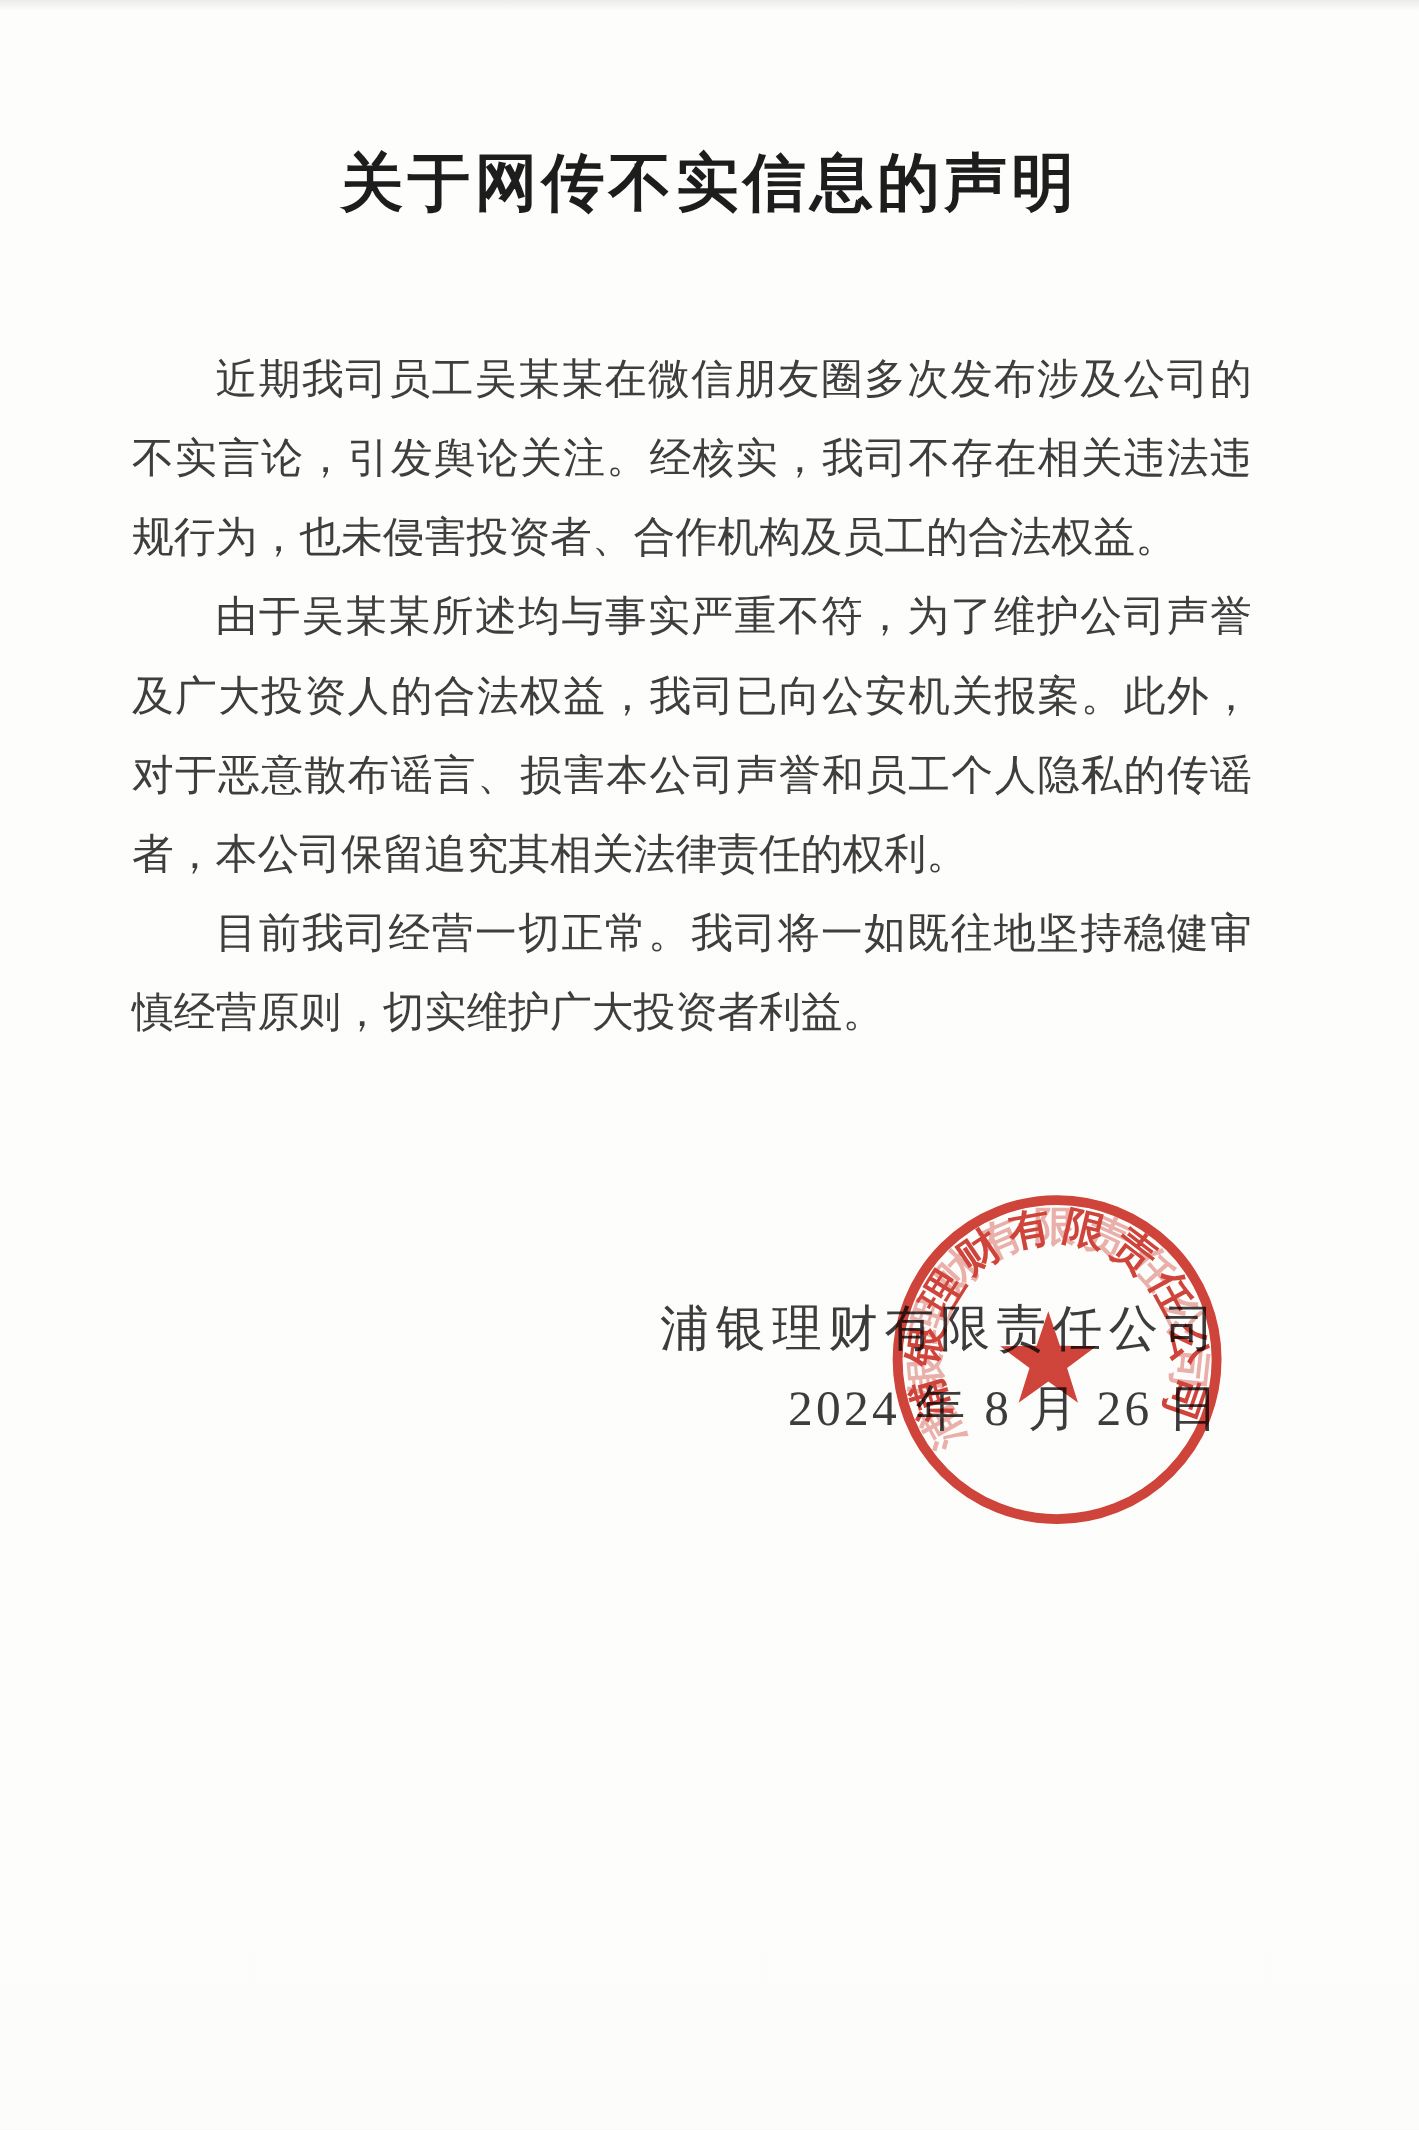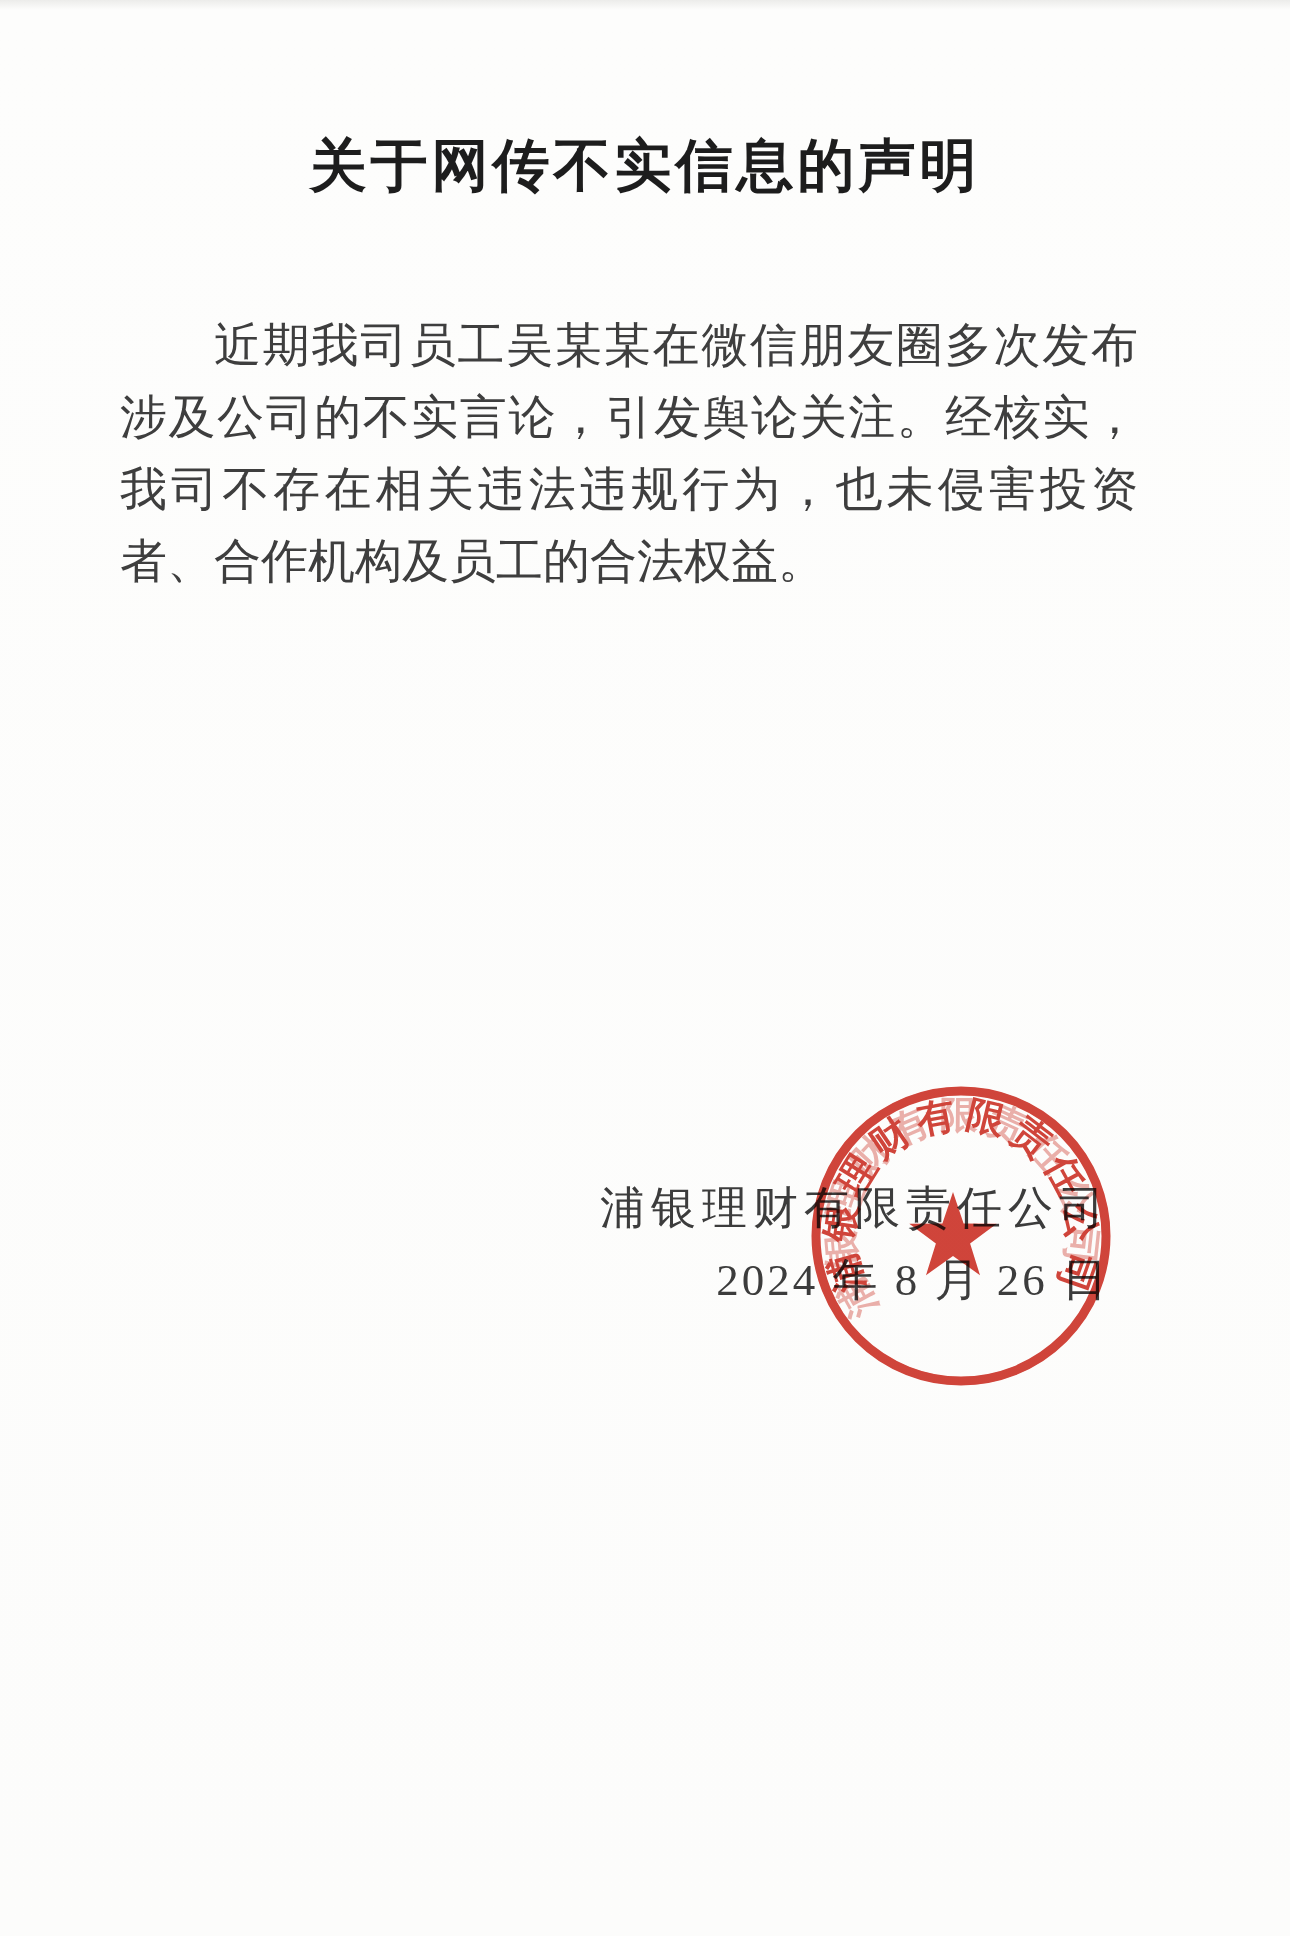--- a/index.html
+++ b/index.html
@@ -22,21 +22,21 @@
     margin-bottom: 104px;
     text-align: center;
     font-family: "Liberation Sans", "DejaVu Sans", sans-serif;
     font-size: 57px;
     font-weight: 700;
     letter-spacing: 4px;
     color: #1d1d1d;
   }
   .doc-body {
     margin: 0 152px 0 120px;
-    font-size: 47px;
+    font-size: 38px;
     line-height: 72px;
     text-align: justify;
     text-justify: inter-ideograph;
     color: #3e3e3e;
   }
   .doc-body p {
     margin: 0;
     text-indent: 2em;
   }
   .sig-block {
@@ -71,20 +71,22 @@
 </style>
 </head>
 <body>
 
 <div class="page">
 
   <h1 class="doc-title">关于网传不实信息的声明</h1>
 
   <div class="doc-body">
     <p>近期我司员工吴某某在微信朋友圈多次发布涉及公司的不实言论，引发舆论关注。经核实，我司不存在相关违法违规行为，也未侵害投资者、合作机构及员工的合法权益。</p>
+    <p>由于吴某某所述均与事实严重不符，为了维护公司声誉及广大投资人的合法权益，我司已向公安机关报案。此外，对于恶意散布谣言、损害本公司声誉和员工个人隐私的传谣者，本公司保留追究其相关法律责任的权利。</p>
+    <p>目前我司经营一切正常。我司将一如既往地坚持稳健审慎经营原则，切实维护广大投资者利益。</p>
   </div>
 
   <div class="sig-block">
     <div class="sig-company">浦银理财有限责任公司</div>
     <div class="sig-date">2024 年 8 月 26 日</div>
   </div>
 
   <svg class="stamp" viewBox="0 0 320 320">
     <defs>
       <path id="arc-path" d="M 66.5 214 A 108 108 0 1 1 253.5 214" fill="none"></path>

